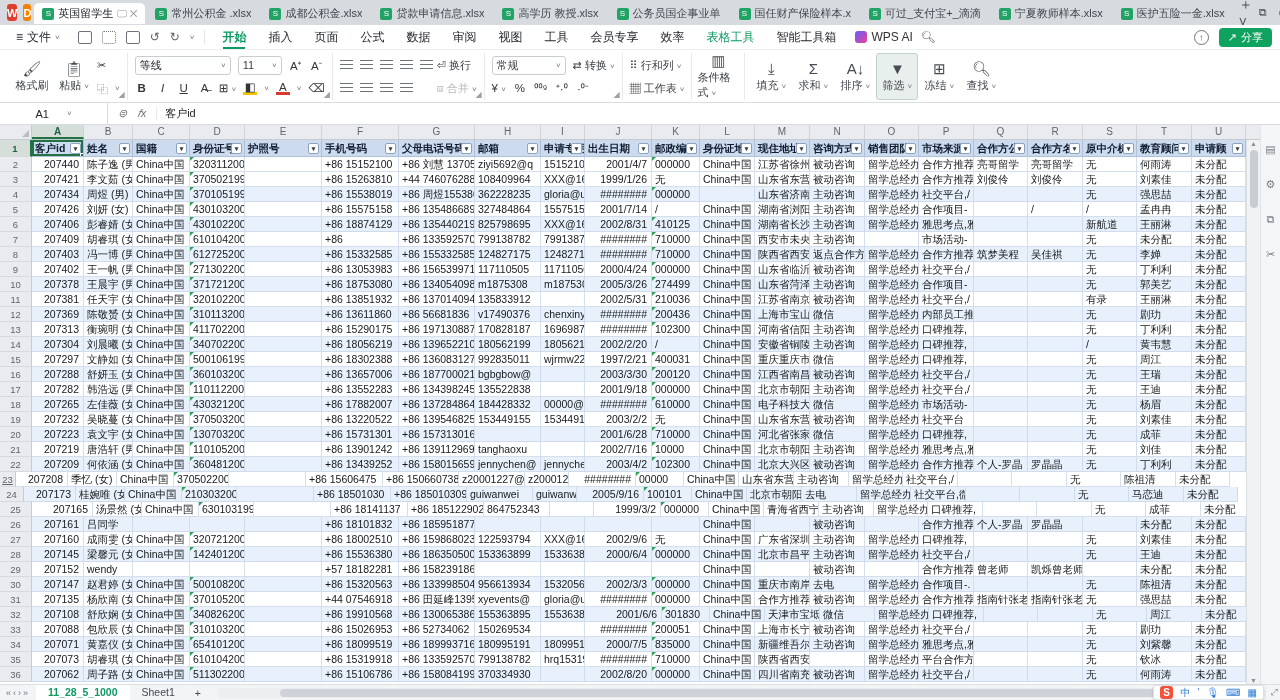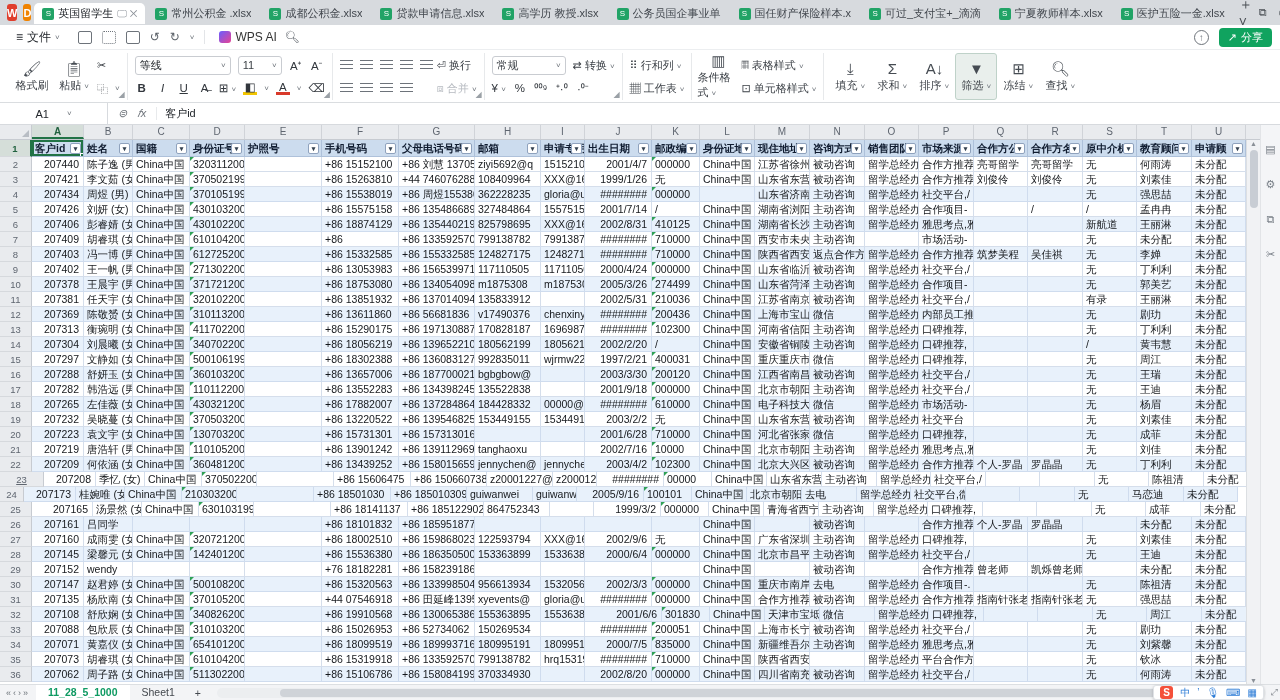--- a/index.html
+++ b/index.html
@@ -174,20 +174,34 @@
         <span class="caret">˅</span>
       </div>
     <div class="qicons">
       <span class="qi"></span>
       <span class="qi b2"></span>
       <span class="qi"></span>
       <span>↺</span>
       <span>↻</span>
       <span class="caret">˅</span>
     </div>
+    <div style="display:flex;">
+        <div class="menu-item active">开始</div>
+        <div class="menu-item">插入</div>
+        <div class="menu-item">页面</div>
+        <div class="menu-item">公式</div>
+        <div class="menu-item">数据</div>
+        <div class="menu-item">审阅</div>
+        <div class="menu-item">视图</div>
+        <div class="menu-item">工具</div>
+        <div class="menu-item">会员专享</div>
+        <div class="menu-item">效率</div>
+        <div class="menu-item accent">表格工具</div>
+        <div class="menu-item">智能工具箱</div>
+      </div>
     <div class="ai">
         <span class="aidot"></span>
         <span>WPS AI</span>
       </div>
     <span style="color:#5b6168;">🔍︎</span>
     <div class="menuright">
       <span class="upicon">↑</span>
       <div class="sharebtn">
           <span>↗</span>
           <span>分享</span>
@@ -298,28 +312,20 @@
         <div class="smallrow">
             <span>▦ <span>工作表</span> <span class="caret">˅</span></span>
           </div>
       </div>
     </div>
     <div class="rgroup">
       <div class="bigbtn">
           <span class="ig">▥</span>
           <span><span>条件格式</span> <span class="caret">˅</span></span>
         </div>
-      <div class="col2">
-        <div class="smallrow">
-            <span>𝄜 <span>表格样式</span> <span class="caret">˅</span></span>
-          </div>
-        <div class="smallrow">
-            <span>⊡ <span>单元格样式</span> <span class="caret">˅</span></span>
-          </div>
-      </div>
     </div>
     <div class="rgroup" style="border-right:none;">
       <div class="bigbtn">
           <span class="ig">⤓</span>
           <span><span>填充</span> <span class="caret">˅</span></span>
         </div>
       <div class="bigbtn">
           <span class="ig sigma">Σ</span>
           <span><span>求和</span> <span class="caret">˅</span></span>
         </div>
@@ -902,21 +908,21 @@
           <div class="cell band" style="width: 55px; flex: 0 0 auto;">被动咨询</div>
           <div class="cell band" style="width: 54px; flex: 0 0 auto;">留学总经办</div>
           <div class="cell band" style="width: 55px; flex: 0 0 auto;">合作方推荐</div>
           <div class="cell band" style="width: 54px; flex: 0 0 auto;">个人-罗晶</div>
           <div class="cell band" style="width: 55px; flex: 0 0 auto;">罗晶晶</div>
           <div class="cell band" style="width: 54px; flex: 0 0 auto;">无</div>
           <div class="cell band" style="width: 55px; flex: 0 0 auto;">丁利利</div>
           <div class="cell band" style="width: 54px; flex: 0 0 auto;">未分配</div>
         </div>
         <div class="gr">
-          <div class="gut" style="width: 44px; flex: 0 0 auto; line-height: 15px; text-decoration: underline;">23</div>
+          <div class="gut" style="width: 16px; flex: 0 0 auto; line-height: 15px; text-decoration: underline;">23</div>
           <div class="cell num" style="width: 52px; flex: 0 0 auto;">207208</div>
           <div class="cell" style="width: 49px; flex: 0 0 auto;">季忆 (女)</div>
           <div class="cell" style="width: 57px; flex: 0 0 auto;">China中国</div>
           <div class="cell err" style="width: 55px; flex: 0 0 auto;">370502200012272047</div>
           <div class="cell" style="width: 77px; flex: 0 0 auto;"></div>
           <div class="cell" style="width: 77px; flex: 0 0 auto;">+86 15606475</div>
           <div class="cell" style="width: 76px; flex: 0 0 auto;">+86 1506607386</div>
           <div class="cell" style="width: 66px; flex: 0 0 auto;">z20001227@</div>
           <div class="cell" style="width: 44px; flex: 0 0 auto;">z20001227@</div>
           <div class="cell num" style="width: 67px; flex: 0 0 auto;">########</div>
@@ -1052,21 +1058,21 @@
           <div class="cell band" style="width: 55px; flex: 0 0 auto;">王迪</div>
           <div class="cell band" style="width: 54px; flex: 0 0 auto;">未分配</div>
         </div>
         <div class="gr">
           <div class="gut" style="width: 32px; flex: 0 0 auto; line-height: 15px;">29</div>
           <div class="cell num" style="width: 52px; flex: 0 0 auto;">207152</div>
           <div class="cell" style="width: 49px; flex: 0 0 auto;">wendy</div>
           <div class="cell" style="width: 57px; flex: 0 0 auto;"></div>
           <div class="cell" style="width: 55px; flex: 0 0 auto;"></div>
           <div class="cell" style="width: 77px; flex: 0 0 auto;"></div>
-          <div class="cell" style="width: 77px; flex: 0 0 auto;">+76 18182281</div>
+          <div class="cell" style="width: 77px; flex: 0 0 auto;">+57 18182281</div>
           <div class="cell" style="width: 76px; flex: 0 0 auto;">+86 1582391866</div>
           <div class="cell" style="width: 66px; flex: 0 0 auto;"></div>
           <div class="cell" style="width: 44px; flex: 0 0 auto;"></div>
           <div class="cell num" style="width: 67px; flex: 0 0 auto;"></div>
           <div class="cell" style="width: 48px; flex: 0 0 auto;"></div>
           <div class="cell" style="width: 55px; flex: 0 0 auto;">China中国</div>
           <div class="cell" style="width: 55px; flex: 0 0 auto;"></div>
           <div class="cell" style="width: 55px; flex: 0 0 auto;">被动咨询</div>
           <div class="cell" style="width: 54px; flex: 0 0 auto;"></div>
           <div class="cell" style="width: 55px; flex: 0 0 auto;">合作方推荐</div>

